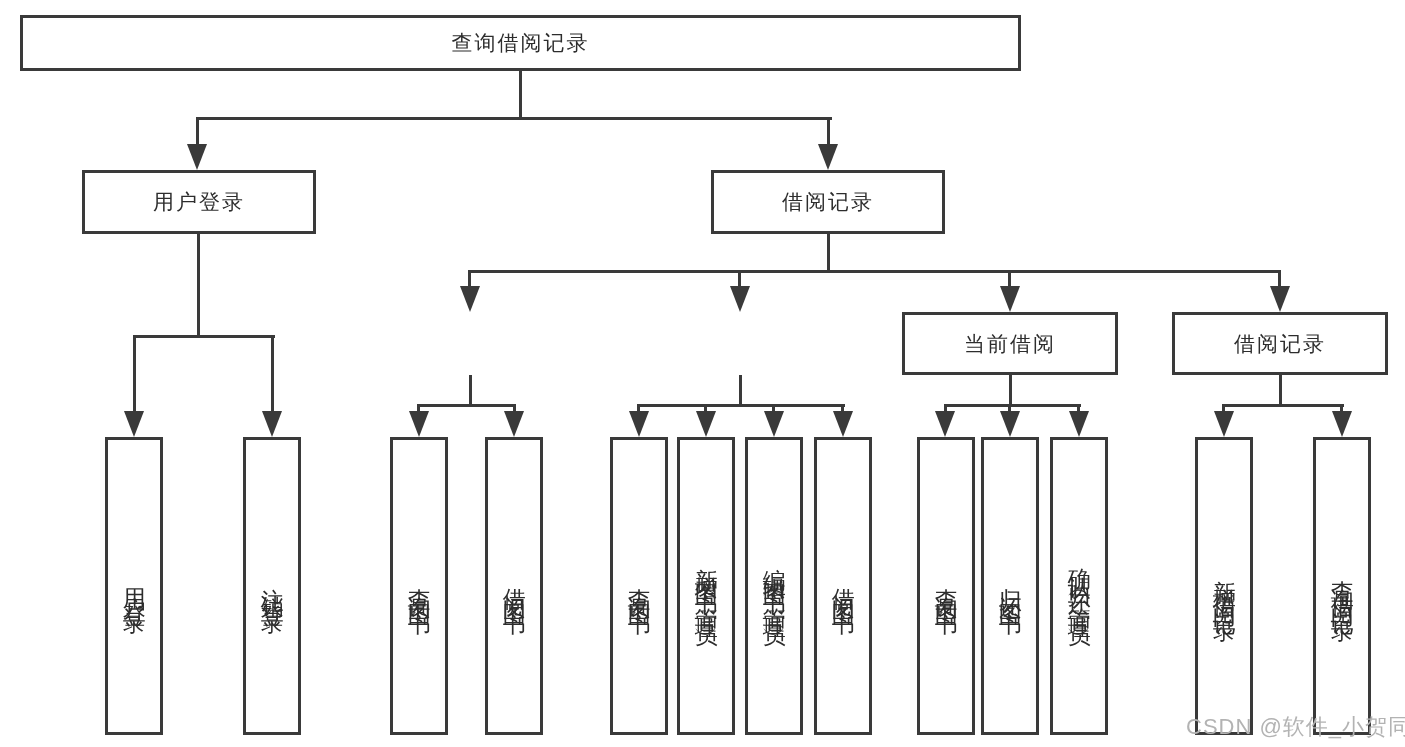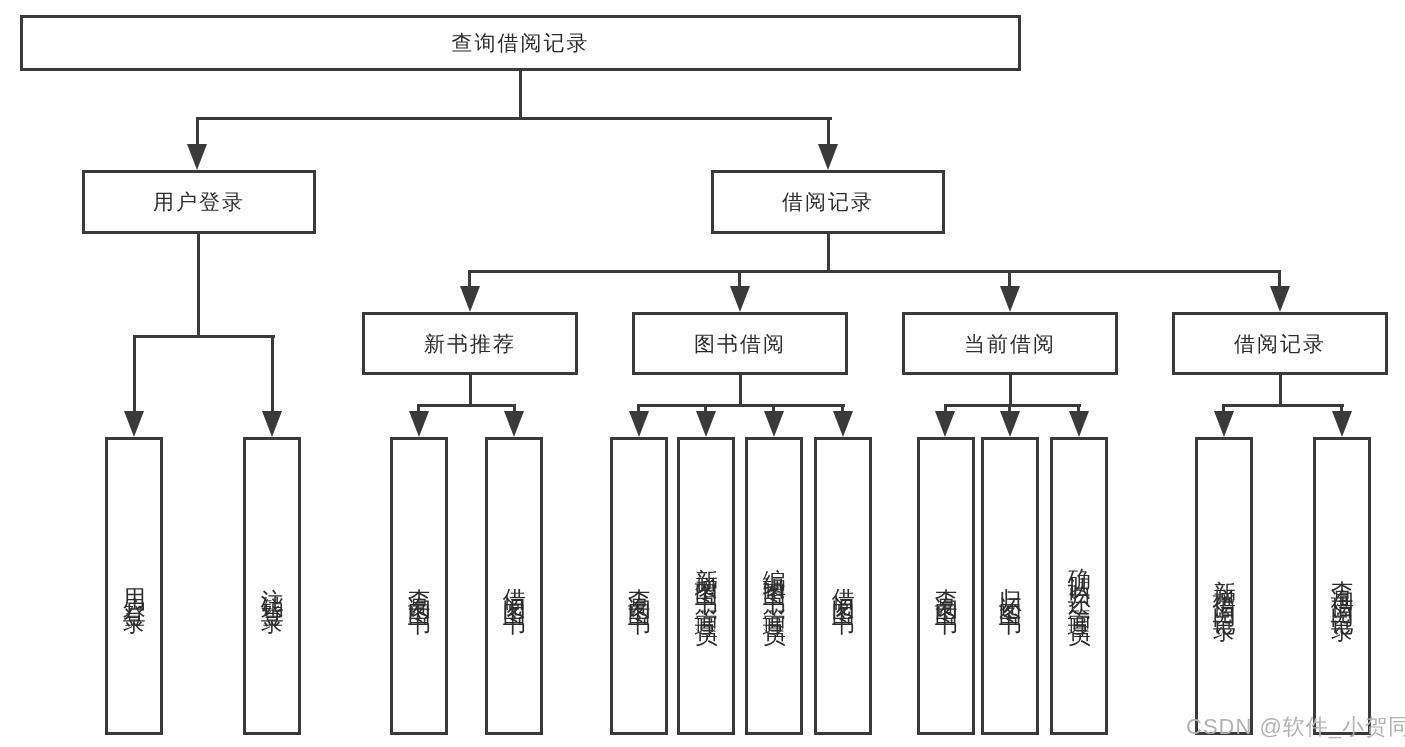--- a/index.html
+++ b/index.html
@@ -80,26 +80,20 @@
   <div class="hline" style="left:468px;top:270px;width:813px;"></div>
   <div class="vline" style="left:468px;top:270px;height:17px;"></div>
   <div class="arrow" style="left:460px;top:286px;"></div>
   <div class="vline" style="left:738px;top:270px;height:17px;"></div>
   <div class="arrow" style="left:730px;top:286px;"></div>
   <div class="vline" style="left:1008px;top:270px;height:17px;"></div>
   <div class="arrow" style="left:1000px;top:286px;"></div>
   <div class="vline" style="left:1278px;top:270px;height:17px;"></div>
   <div class="arrow" style="left:1270px;top:286px;"></div>
 
-  <div class="node" style="left:362px;top:312px;width:216px;height:63px;">
-    <span>新书推荐</span>
-  </div>
-  <div class="node" style="left:632px;top:312px;width:216px;height:63px;">
-    <span>图书借阅</span>
-  </div>
   <div class="node" style="left:902px;top:312px;width:216px;height:63px;">
     <span>当前借阅</span>
   </div>
   <div class="node" style="left:1172px;top:312px;width:216px;height:63px;">
     <span>借阅记录</span>
   </div>
 
   <div class="vline" style="left:469px;top:375px;height:32px;"></div>
   <div class="hline" style="left:417px;top:404px;width:99px;"></div>
   <div class="vline" style="left:417px;top:404px;height:9px;"></div>

